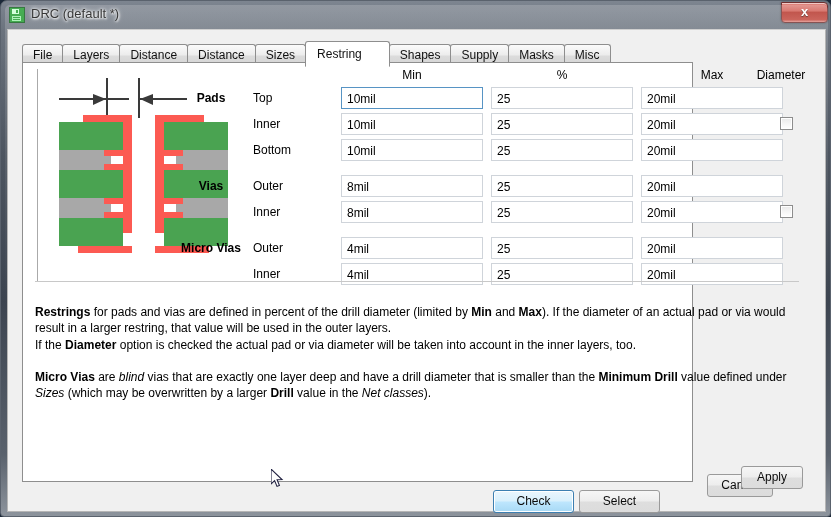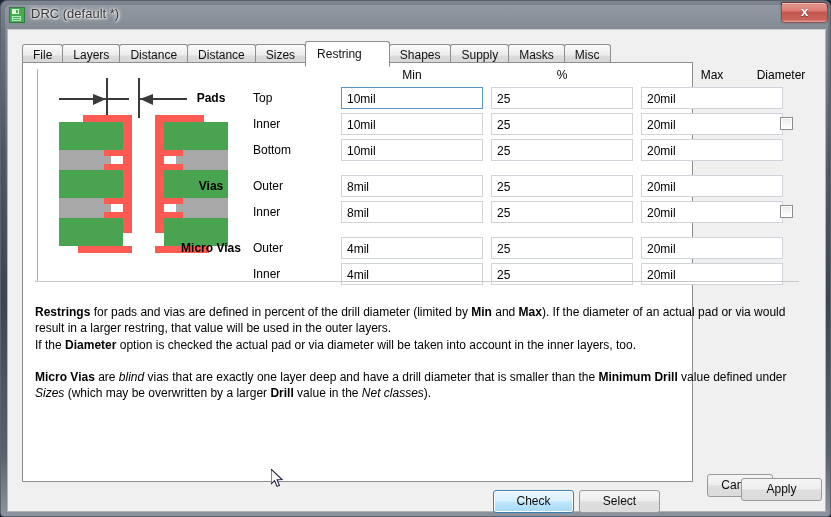--- a/index.html
+++ b/index.html
@@ -361,21 +361,21 @@
 
       <div class="help-p" style="top:306px;">
         <b>Micro Vias</b><span> are </span><i>blind</i><span> vias that are exactly one layer deep and have a drill diameter that is smaller than the </span><b>Minimum Drill</b><span> value defined under </span><i>Sizes</i><span> (which may be overwritten by a larger </span><b>Drill</b><span> value in the </span><i>Net classes</i><span>).</span>
       </div>
 
     </div>
 
     <div class="btn default" style="left:485px; top:460px; width:81px;">Check</div>
     <div class="btn" style="left:571px; top:460px; width:81px;">Select</div>
     <div class="btn" style="left:652px; top:444px; width:66px;margin-left:47px;">Cancel</div>
-    <div class="btn" style="left:733px; top:448px; width:81px;">Apply</div>
+    <div class="btn" style="left:733px; top:436px; width:62px;">Apply</div>
 
   </div>
 
   <div id="cursor">
     <svg width="14" height="20" viewBox="0 0 14 20">
       <polygon points="0,0 0,15 3.6,11.6 6,17.4 8.4,16.4 6.1,10.8 11,10.6" fill="#ffffff" stroke="#202040" stroke-width="1.1" stroke-linejoin="miter"></polygon>
     </svg>
   </div>
 
 </div>

